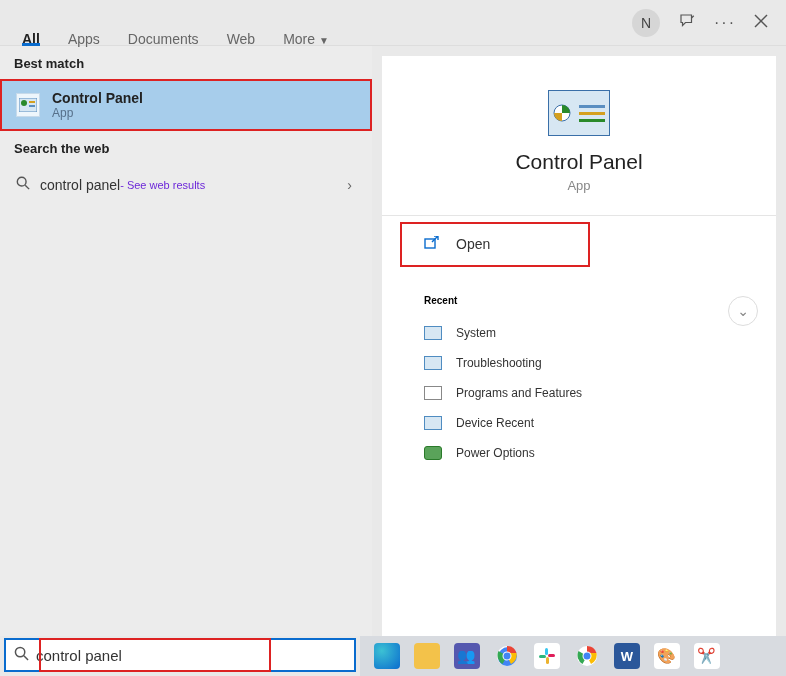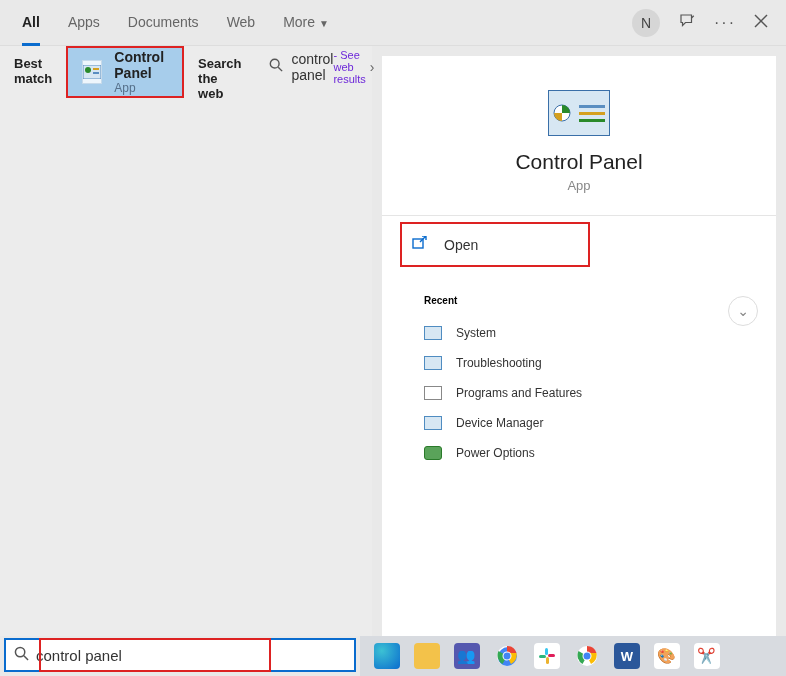--- a/index.html
+++ b/index.html
@@ -1,30 +1,30 @@
 <!DOCTYPE html>
 <html><head>
 <meta charset="utf-8">
 <style>
   * { box-sizing: border-box; margin: 0; padding: 0; font-family: "Segoe UI", Arial, sans-serif; }
   body { width: 786px; height: 676px; background: #e9e9e9; overflow: hidden; position: relative; }
 
   .topbar { height: 46px; background: #e9e9e9; display: flex; align-items: center; padding: 0 8px; border-bottom: 1px solid #ddd; }
   .tabs { display: flex; gap: 0; height: 100%; }
-  .tab { padding: 14px 14px 0 14px; font-size: 14px; color: #666; cursor: pointer; position: relative; }
+  .tab { padding: 31px 14px 0 14px; font-size: 14px; color: #666; cursor: pointer; position: relative; }
   .tab.active { color: #222; font-weight: 600; }
   .tab.active::after { content: ""; position: absolute; bottom: -1px; left: 14px; right: 14px; height: 3px; background: #0a6cce; }
   .tab .chev { font-size: 10px; margin-left: 4px; }
   .top-right { margin-left: auto; display: flex; align-items: center; gap: 18px; padding-right: 10px; }
   .avatar { width: 28px; height: 28px; border-radius: 50%; background: #d6d6d6; display: flex; align-items: center; justify-content: center; font-size: 14px; color: #444; }
   .top-ico { color: #555; font-size: 16px; }
   .ellipsis { letter-spacing: 2px; }
 
   .main { display: flex; height: 590px; }
-  .left { width: 372px; background: #ececec; display: flex; flex-direction: row; }
+  .left { width: 372px; background: #ececec; display: flex; flex-direction: column; }
   .right-wrap { flex: 1; padding: 10px 10px 0 10px; }
   .right { background: #fff; height: 100%; padding: 22px 18px 0 18px; position: relative; }
 
   .section-head { font-size: 13px; font-weight: 600; padding: 10px 14px 8px 14px; color: #222; }
   .result { display: flex; align-items: center; height: 52px; padding: 0 14px; }
   .result.selected { background: #a7cdeb; border: 2px solid #d22; border-right: 2px solid #d22; }
   .result .ico-box { width: 24px; height: 24px; margin-right: 12px; background: #eef6fc; border: 1px solid #c7daea; display:flex; align-items:center; justify-content:center; font-size:12px; }
   .result .title { font-size: 14px; font-weight: 600; color: #222; }
   .result .sub { font-size: 12px; color: #56708a; }
   .webrow { display: flex; align-items: center; padding: 6px 14px; height: 42px; }
@@ -34,21 +34,21 @@
   .webrow .chev-r { margin-left: auto; color: #666; font-size: 14px; padding-right: 6px; }
 
   .preview-icon { width: 62px; height: 46px; margin: 12px auto 14px auto; border: 1px solid #3a6fa8; background: #d7e7f3; display:flex; }
   .preview-icon .l { width: 26px; display:flex; align-items:center; justify-content:center; font-size:18px; }
   .preview-icon .r { flex:1; display:flex; flex-direction:column; justify-content:center; gap:4px; padding:4px; }
   .preview-icon .bar { height:3px; background:#5a8ec1; }
   .preview-title { text-align: center; font-size: 21px; color: #222; }
   .preview-sub { text-align: center; font-size: 13px; color: #888; margin-top: 4px; }
   hr.sep { border: none; border-top: 1px solid #e5e5e5; margin: 22px -18px 0 -18px; }
 
-  .action-row { display: flex; align-items: center; padding: 12px 10px; font-size: 14px; color: #333; }
+  .action-row { display: flex; align-items: flex-start; padding: 12px 22px; font-size: 14px; color: #333; }
   .action-row.boxed { border: 2px solid #d22; width: 190px; margin-top: 6px; }
   .action-row .ai { width: 20px; margin-right: 12px; color: #0a6cce; font-size: 14px; }
   .expander { width: 30px; height: 30px; border: 1px solid #ddd; border-radius: 50%; display:flex; align-items:center; justify-content:center; color:#888; font-size:14px; position:absolute; right:18px; top:240px; background:#fff; }
 
   .recent-head { font-size: 10px; font-weight: 600; padding: 28px 0 12px 24px; }
   .recent-item { display: flex; align-items: center; padding: 8px 0 8px 24px; font-size: 12px; color: #333; }
   .recent-item .ri { width: 18px; height: 14px; margin-right: 14px; background: #d7e7f3; border: 1px solid #4f8cc1; display:inline-block; }
   .recent-item .ri.po { background: #5aa35a; border-color:#2a7a2a; border-radius: 3px; }
 
   .searchbar { position: absolute; left: 4px; bottom: 4px; width: 352px; height: 34px; background: #fff; border: 2px solid #0a6cce; display:flex; align-items:center; }
@@ -158,21 +158,21 @@
       <div class="recent-item">
           <span class="ri"></span>
           <span>Troubleshooting</span>
         </div>
       <div class="recent-item">
           <span class="ri" style="background:#fff;border-color:#888"></span>
           <span>Programs and Features</span>
         </div>
       <div class="recent-item">
           <span class="ri"></span>
-          <span>Device Manager</span>
+          <span>Device Recent</span>
         </div>
       <div class="recent-item">
           <span class="ri po"></span>
           <span>Power Options</span>
         </div>
     </div>
   </div>
 </div>
 
 <div class="searchbar">

